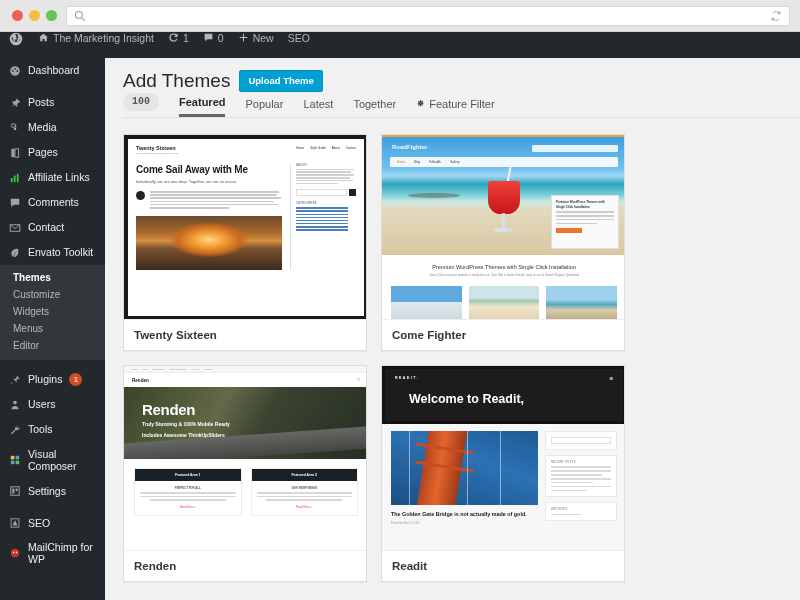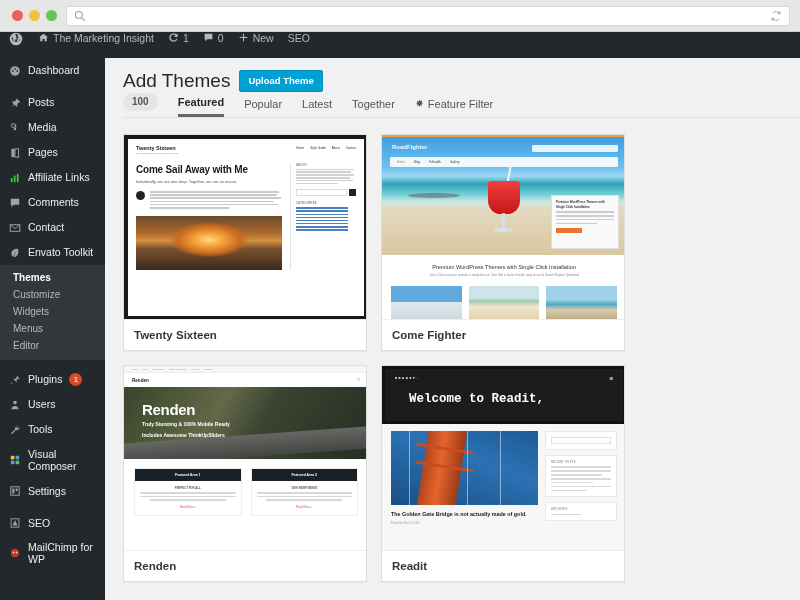--- a/index.html
+++ b/index.html
@@ -128,20 +128,21 @@
     display: flex; align-items: center; gap: 20px;
     border-bottom: 1px solid #e0e0e0;
     padding-bottom: 0; margin-right: 0;
     height: 26px;
   }
   .count-pill {
     background: #e5e5e5; color: #555;
     border-radius: 11px; font-size: 10px; font-weight: bold;
     padding: 4px 9px; line-height: 1;
     margin-bottom: 5px;
+    font-family: Liberation Mono, monospace;
   }
   .filter-tab {
     font-size: 11px; color: #555;
     padding-bottom: 6px;
     position: relative; top: 2px;
   }
   .filter-tab.active { color: #23282d; font-weight: bold; border-bottom: 3px solid #666; }
   .filter-tab.with-icon { display: flex; align-items: center; gap: 4px; }
   .filter-tab.with-icon svg { display: block; fill: #555; }
 
@@ -265,21 +266,21 @@
   .rn-cards { display: flex; gap: 9px; padding: 9px 10px; }
   .rn-card { flex: 1; border: 1px solid #eee; }
   .rn-card b { display: block; background: #182028; color: #fff; font-size: 3.4px; text-align: center; padding: 4px 0; }
   .rn-card .rn-in { padding: 5px 5px 6px; text-align: center; }
   .rn-card .rn-in strong { display: block; font-size: 2.8px; color: #555; }
   .rn-card .rn-in i { display: block; height: 1.3px; background: #d8d8d8; margin-top: 2.3px; }
   .rn-card .rn-in u { display: inline-block; font-size: 2.8px; color: #e05252; margin-top: 4px; text-decoration: none; }
 
   
   .rd { background: #f7f7f7; }
-  .rd-hero { background: #1c1c1c; padding: 7px 10px 14px; border: 3px solid #111; font-family: Liberation Mono, monospace; }
+  .rd-hero { background: #1c1c1c; padding: 7px 10px 14px; border: 3px solid #111; }
   .rd-brand { font-size: 3.6px; color: #fff; letter-spacing: 1.4px; font-weight: bold; display:flex; justify-content: space-between; }
   .rd-brand span:last-child { letter-spacing: 0; font-size: 4px; }
   .rd-h1 { color: #fff; font-size: 12.5px; font-weight: bold; line-height: 1.28; margin-top: 10px; padding-left: 14px; }
   .rd-body { display: flex; gap: 7px; padding: 7px 9px 0; }
   .rd-main { flex: 1; }
   .rd-img {
     height: 74px;
     background:
       linear-gradient(200deg, #1f5b96 0%, #2b72b4 40%, #1b4f85 100%);
     position: relative; overflow: hidden;

